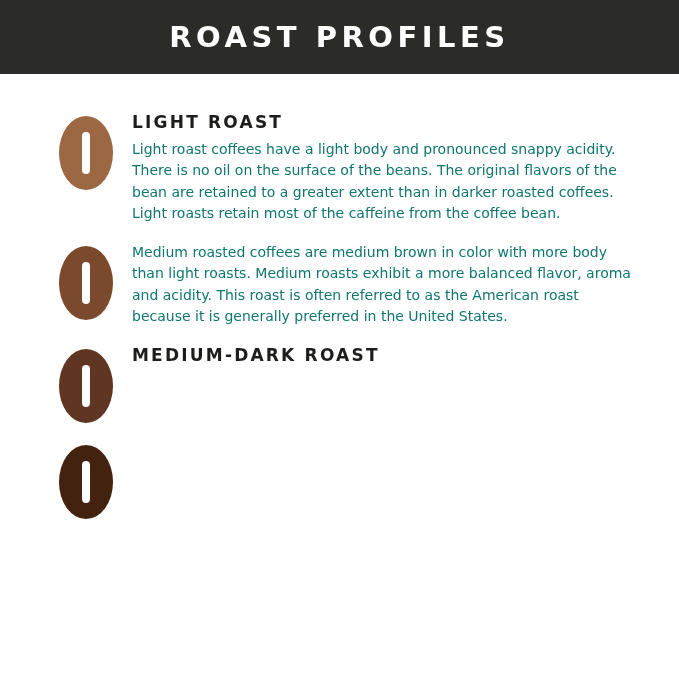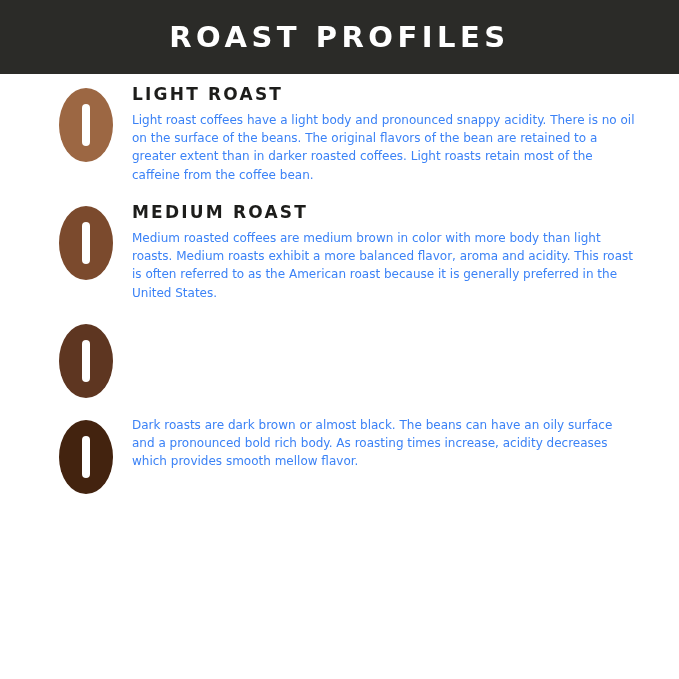--- a/index.html
+++ b/index.html
@@ -31,20 +31,21 @@
   .header-title {
     color: #ffffff;
     font-family: "DejaVu Sans", sans-serif;
     font-size: 29px;
     font-weight: bold;
     letter-spacing: 4.5px;
     text-transform: uppercase;
   }
   .content {
     padding: 8px 44px 0 40px;
+    margin-top: 28px;
   }
   .roast-row {
     display: flex;
     align-items: flex-start;
     margin-bottom: 16px;
   }
   .bean-wrap {
     flex: 0 0 92px;
     display: flex;
     justify-content: center;
@@ -74,23 +75,23 @@
     font-family: "DejaVu Sans", sans-serif;
     font-size: 17px;
     font-weight: bold;
     letter-spacing: 2.2px;
     color: #1d1d1b;
     text-transform: uppercase;
     margin: 0 0 7px 0;
   }
   .roast-desc {
     font-family: "DejaVu Sans", sans-serif;
-    font-size: 12px;
+    font-size: 14px;
     line-height: 1.52;
-    color: #3b82f6;
+    color: #0f766e;
     margin: 0;
   }
 </style>
 </head>
 <body>
 
 <div class="page">
 
   <div class="header" style="background: rgb(43, 43, 40);">
     <div class="header-title" style="color: rgb(255, 255, 255);">ROAST PROFILES</div>
@@ -110,40 +111,39 @@
       </div>
     </div>
 
     <div class="roast-row">
       <div class="bean-wrap">
         <div class="bean" id="bean-1" style="background: rgb(123, 74, 45);">
           <div class="crease"></div>
         </div>
       </div>
       <div class="roast-text">
-        <h2 class="roast-title">MEDIUM ROAST</h2>
         <p class="roast-desc">Medium roasted coffees are medium brown in color with more body than light roasts. Medium roasts exhibit a more balanced flavor, aroma and acidity.  This roast is often referred to as the American roast because it is generally preferred in the United States.</p>
       </div>
     </div>
 
     <div class="roast-row">
       <div class="bean-wrap">
         <div class="bean" id="bean-2" style="background: rgb(94, 54, 33);">
           <div class="crease"></div>
         </div>
       </div>
       <div class="roast-text">
+        <h2 class="roast-title">MEDIUM-DARK ROAST</h2>
       </div>
     </div>
 
     <div class="roast-row">
       <div class="bean-wrap">
         <div class="bean" id="bean-3" style="background: rgb(67, 35, 15);">
           <div class="crease"></div>
         </div>
       </div>
       <div class="roast-text">
-        <p class="roast-desc">Dark roasts are dark brown or almost black. The beans can have an oily surface and a pronounced bold rich body. As roasting times increase, acidity decreases which provides smooth mellow flavor.</p>
       </div>
     </div>
 
   </div>
 </div>
 
 </body></html>

